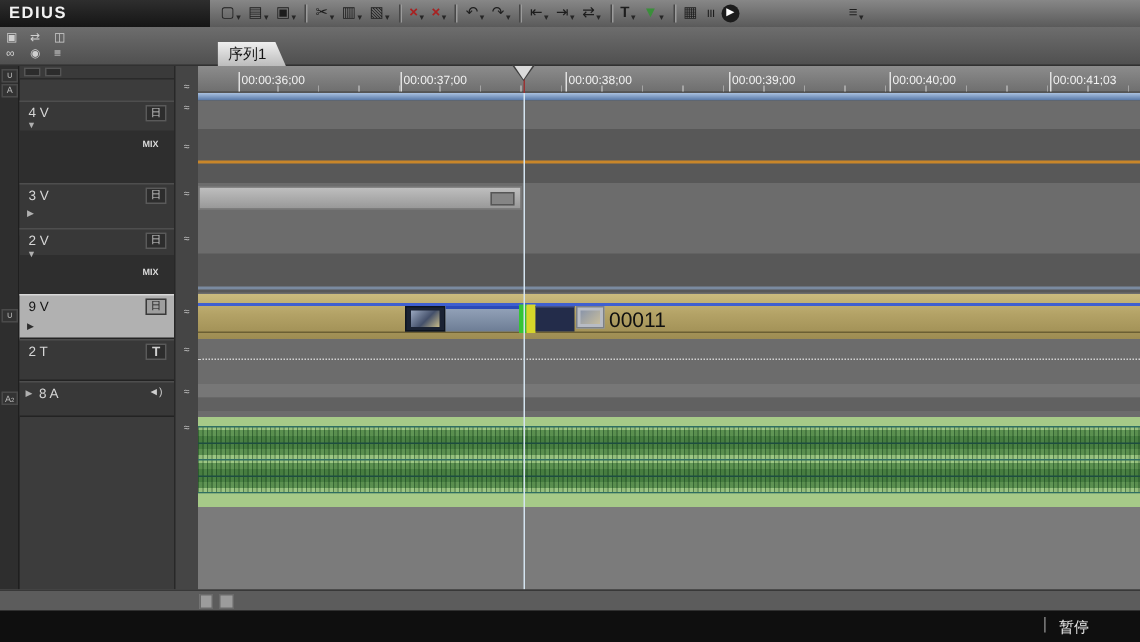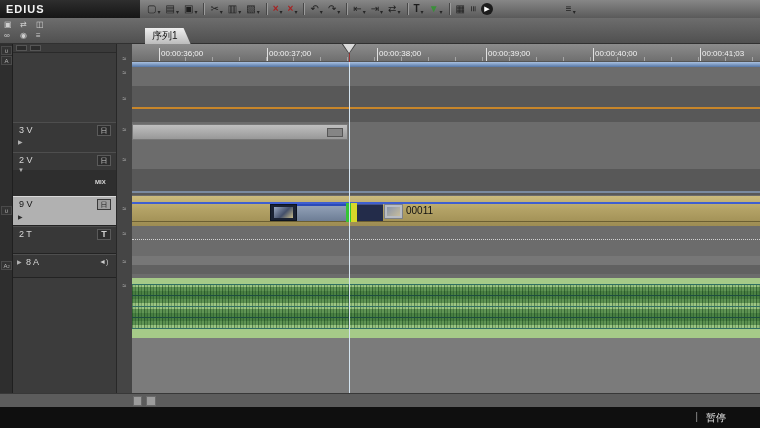--- a/index.html
+++ b/index.html
@@ -173,20 +173,27 @@
     <div class="sicon" style="top:12px">A</div>
     <div class="sicon" style="top:162px">∪</div>
     <div class="sicon" style="top:217px"><span>A</span><span style="font-size:4px">2</span></div>
   </div>
 
   <div class="hrow" style="top:44px;height:9px">
     <div class="hbx" style="left:3px;top:1px"></div>
     <div class="hbx" style="left:17px;top:1px"></div>
   </div>
 
+  <div class="tk" style="top:67px;height:55px">
+    <div class="tksub" style="top:19px;height:35px"></div>
+    <span class="lbl">4 V</span>
+    <span class="badge">日</span>
+    <span class="exp" style="top:13px">▼</span>
+    <span class="mix" style="top:26px">MIX</span>
+  </div>
   <div class="tk" style="top:122px;height:36px">
     <span class="lbl">3 V</span>
     <span class="badge">日</span>
     <span class="exp" style="top:15px">▶</span>
   </div>
   <div class="tk" style="top:152px;height:44px">
     <div class="tksub" style="top:17px;height:26px"></div>
     <span class="lbl">2 V</span>
     <span class="badge">日</span>
     <span class="exp" style="top:14px">▼</span>
@@ -256,21 +263,21 @@
     </div>
     <div style="position:absolute;left:165px;top:8px;width:49px;height:17px;background:linear-gradient(#96a5bb,#6d7d95)">
       <div style="position:absolute;left:0;right:0;top:0;height:2px;background:#2a4ab8"></div>
     </div>
     <div style="position:absolute;left:214px;top:7px;width:5px;height:19px;background:#35c435"></div>
     <div style="position:absolute;left:219px;top:7px;width:6px;height:19px;background:#d6d62a"></div>
     <div style="position:absolute;left:225px;top:8px;width:26px;height:17px;background:#232c4a;border-top:1px solid #46548a"></div>
     <div style="position:absolute;left:252px;top:8px;width:19px;height:15px;background:#b8bcc4;border:1px solid #7d8188">
       <div style="position:absolute;left:2px;top:2px;right:2px;bottom:2px;background:linear-gradient(135deg,#8a95aa 0%,#c7bd9d 100%)"></div>
     </div>
-    <span style="position:absolute;left:274px;top:9px;font-size:10px;color:#101010">00011</span>
+    <span style="position:absolute;left:274px;top:9px;font-size:14px;color:#101010">00011</span>
   </div>
   <div class="lane" style="top:226px;height:28px">
     <div style="position:absolute;left:0;right:0;top:13px;border-top:1px dotted #d2d2d2"></div>
   </div>
   <div class="lane" style="top:254px;height:24px">
     <div style="position:absolute;left:0;right:0;top:2px;height:9px;background:#777"></div>
     <div style="position:absolute;left:0;right:0;top:11px;height:9px;background:#616161"></div>
   </div>
   <div class="lane" style="top:278px;height:60px;background:#8fb573">
     <div style="position:absolute;left:0;right:0;top:0;height:6px;background:#a6ca88"></div>

